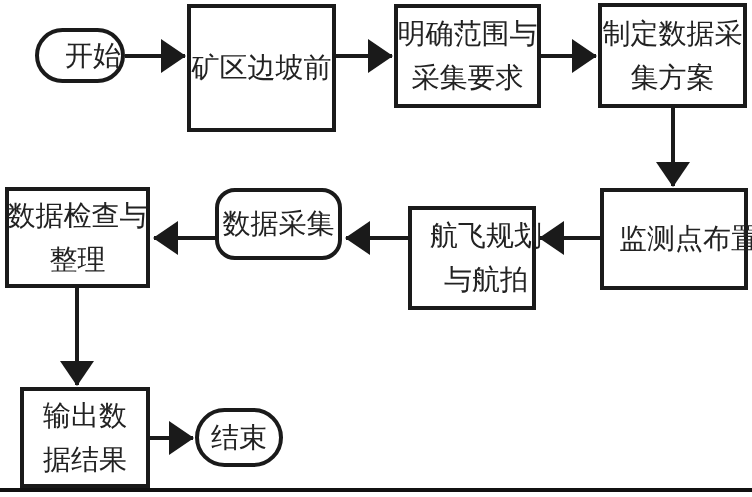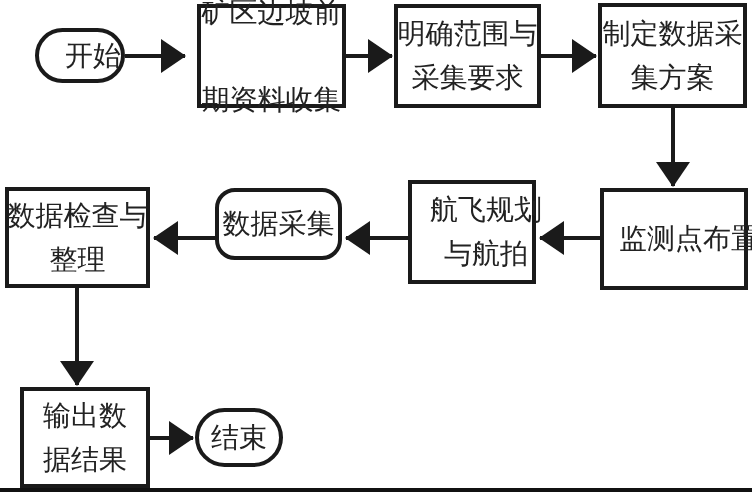--- a/index.html
+++ b/index.html
@@ -53,40 +53,39 @@
     <line x1="408" y1="238" x2="346" y2="238" stroke="#1a1a1a" stroke-width="4" marker-end="url(#ah)"></line>
     <line x1="215" y1="238" x2="154" y2="238" stroke="#1a1a1a" stroke-width="4" marker-end="url(#ah)"></line>
     <line x1="77" y1="288" x2="77" y2="385" stroke="#1a1a1a" stroke-width="4" marker-end="url(#ah)"></line>
     <line x1="137" y1="438" x2="193" y2="438" stroke="#1a1a1a" stroke-width="4" marker-end="url(#ah)"></line>
   </svg>
 
   <div class="node terminal" style="left:35px;top:28px;width:90px;height:55px;align-items:flex-end;">
     <span>开始</span>
   </div>
 
-  <div class="node" style="left:197px;top:4px;width:149px;height:104px;gap:43px;">
+  <div class="node" style="left:187px;top:4px;width:149px;height:128px;gap:43px;">
     <span>矿区边坡前</span>
-    <span>期资料收集</span>
   </div>
 
   <div class="node" style="left:394px;top:4px;width:147px;height:104px;">
     <span>明确范围与</span>
     <span>采集要求</span>
   </div>
 
   <div class="node" style="left:598px;top:3px;width:149px;height:105px;">
     <span>制定数据采</span>
     <span>集方案</span>
   </div>
 
   <div class="node" style="left:600px;top:188px;width:148px;height:102px;padding-left:30px;">
     <span>监测点布置</span>
   </div>
 
-  <div class="node" style="left:408px;top:180px;width:128px;height:104px;padding-left:28px;">
+  <div class="node" style="left:408px;top:206px;width:128px;height:104px;padding-left:28px;">
     <span>航飞规划</span>
     <span>与航拍</span>
   </div>
 
   <div class="node" style="left:215px;top:188px;width:127px;height:72px;border-radius:20px;">
     <span>数据采集</span>
   </div>
 
   <div class="node" style="left:5px;top:187px;width:145px;height:101px;">
     <span>数据检查与</span>

